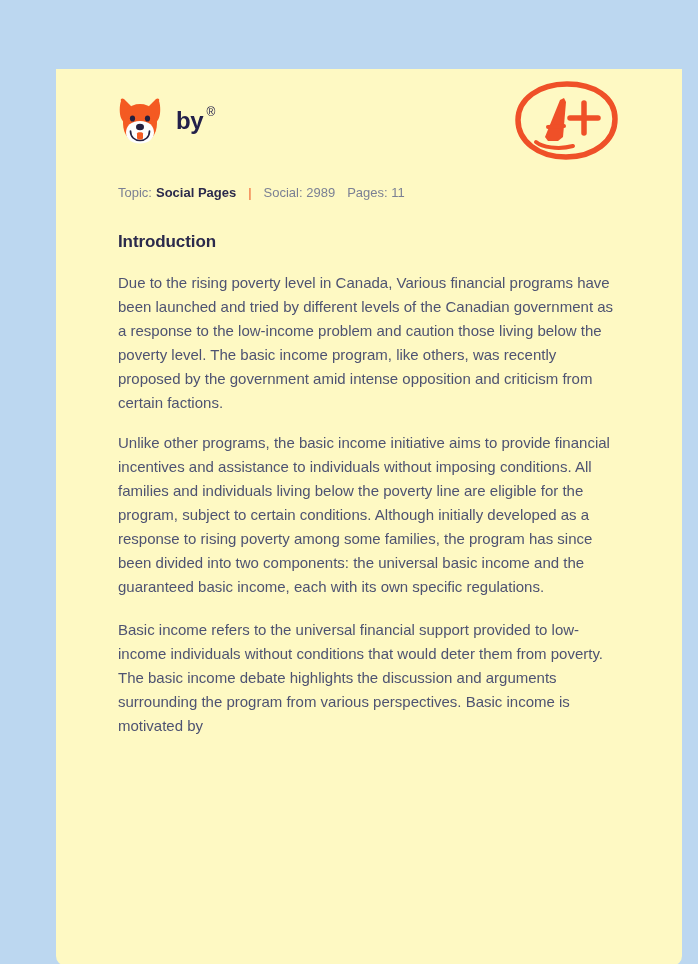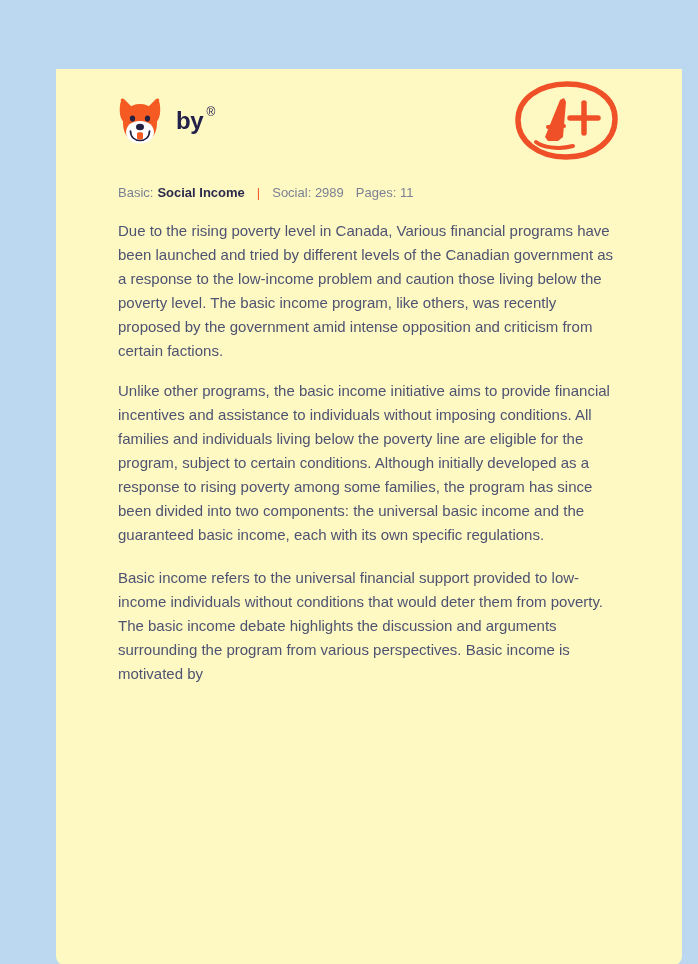--- a/index.html
+++ b/index.html
@@ -165,26 +165,27 @@
         <path d="M22 63 C28 68 44 71 59 67" fill="none" stroke="#ef5028" stroke-width="4" stroke-linecap="round"></path>
 
         <path d="M70 24 L70 54" fill="none" stroke="#ef5028" stroke-width="5.5" stroke-linecap="round"></path>
         <path d="M56 39 L84 39" fill="none" stroke="#ef5028" stroke-width="5.5" stroke-linecap="round"></path>
       </svg>
 
     </div>
 
 
     <div class="doc-meta">
-      <span class="meta-label">Basic:</span>
-      <span class="meta-topic">Social Income</span>
+      <span class="meta-label">Topic:</span>
+      <span class="meta-topic">Social Pages</span>
       <span class="meta-sep">|</span>
       <span class="meta-words"><span>Social:</span> <span>2989</span></span>
       <span><span>Pages:</span> <span>11</span></span>
     </div>
 
+    <h2 class="section-heading">Introduction</h2>
     <p class="body-para first">Due to the rising poverty level in Canada, Various financial programs have been launched and tried by different levels of the Canadian government as a response to the low-income problem and caution those living below the poverty level. The basic income program, like others, was recently proposed by the government amid intense opposition and criticism from certain factions.</p>
     <p class="body-para">Unlike other programs, the basic income initiative aims to provide financial incentives and assistance to individuals without imposing conditions. All families and individuals living below the poverty line are eligible for the program, subject to certain conditions. Although initially developed as a response to rising poverty among some families, the program has since been divided into two components: the universal basic income and the guaranteed basic income, each with its own specific regulations.</p>
 
     <p class="body-para first">Basic income refers to the universal financial support provided to low-income individuals without conditions that would deter them from poverty. The basic income debate highlights the discussion and arguments surrounding the program from various perspectives. Basic income is motivated by</p>
 
   </div>
 </div>
 
 </body></html>

